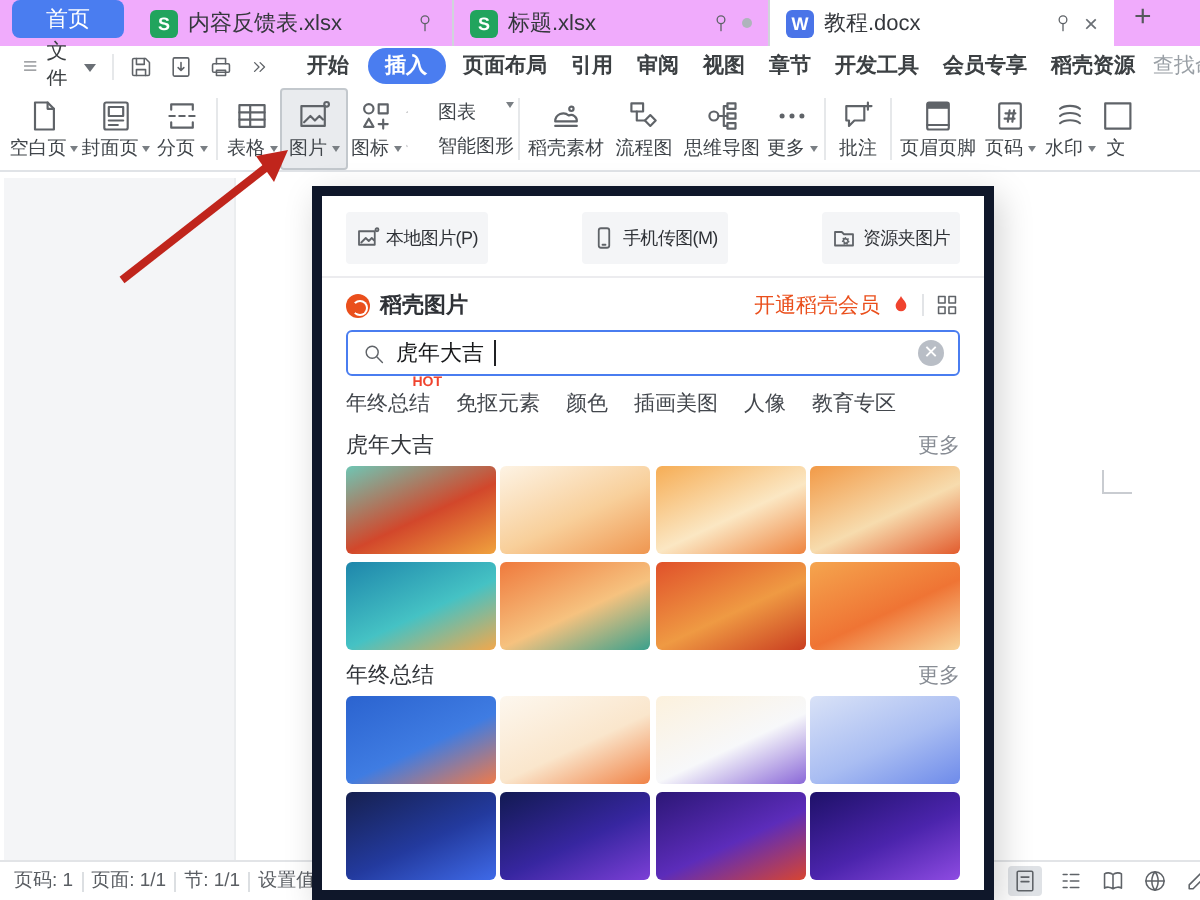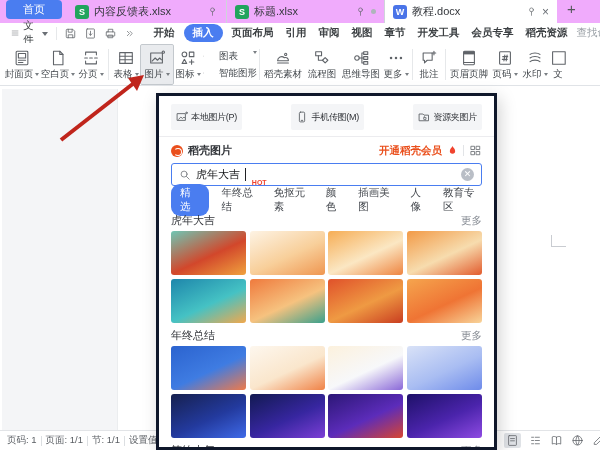--- a/index.html
+++ b/index.html
@@ -57,30 +57,30 @@
 
   
   .statusbar{position:absolute;bottom:0;left:0;right:0;height:20px;background:#fff;border-top:1px solid #e2e4e7;display:flex;align-items:center;font-size:9.5px;color:#5a5e63;padding-left:7px;gap:4px;}
   .ssep{width:1px;height:10px;background:#dcdfe2;}
   .sb-right{position:absolute;right:2px;top:0;height:19px;display:flex;align-items:center;gap:8px;}
   .view-ic{display:flex;align-items:center;}
   .view-ic.activev{background:#dfe2e6;border-radius:2px;padding:1px 2px;}
   .clip-last{margin-right:-7px;}
 
   
-  .panel{position:absolute;left:156px;top:93px;width:341px;height:357px;background:#fff;border:3px solid #0f172a;box-shadow:3px 5px 16px rgba(0,0,0,.18);z-index:30;padding:8px 12px;overflow:hidden;}
+  .panel{position:absolute;left:156px;top:93px;width:341px;height:357px;background:#fff;border:5px solid #0f172a;box-shadow:3px 5px 16px rgba(0,0,0,.18);z-index:30;padding:8px 12px;overflow:hidden;}
   .acts{display:flex;gap:4px;justify-content:space-between;}
   .act{display:flex;align-items:center;gap:3px;background:#f4f5f7;border-radius:2px;padding:0 5px;height:26px;font-size:9px;letter-spacing:-0.3px;color:#2f3237;white-space:nowrap;}
   .pdiv{height:1px;background:#ececef;margin:6px -12px;}
   .docer-head{display:flex;align-items:center;height:15px;}
   .brand-ico{width:12px;height:12px;border-radius:50%;background:var(--docer_orange);position:relative;flex:0 0 auto;}
   .brand-ico:after{content:"";position:absolute;left:3px;top:3px;width:6px;height:6px;border-radius:50%;border:1.5px solid #fff;border-left-color:transparent;}
   .brand-lbl{font-size:11px;font-weight:bold;color:#2f3237;margin-left:5px;}
   .dh-right{margin-left:auto;display:flex;align-items:center;gap:5px;}
-  .member{color:var(--docer_orange);font-size:10.5px;font-weight:bold;}
+  .member{color:var(--docer_orange);font-size:10.5px;}
   .hsep{width:1px;height:11px;background:#e2e4e7;}
   .search{margin-top:5px;height:23px;border:1px solid var(--accent);border-radius:3px;display:flex;align-items:center;padding:0 7px;gap:5px;}
   .sval{font-size:11px;color:#17181a;}
   .caret-line{width:1px;height:13px;background:#202124;}
   .clear{margin-left:auto;width:13px;height:13px;border-radius:50%;background:#b9bec6;color:#fff;font-size:9px;line-height:13px;text-align:center;}
   .filters{display:flex;align-items:center;gap:13px;margin-top:6px;height:16px;font-size:10.5px;color:#43474d;}
   .filter.active{background:var(--accent);color:#fff;border-radius:9px;padding:2px 9px;}
   .hotwrap{position:relative;}
   .hot{position:absolute;top:-7px;right:-6px;font-size:7px;font-weight:bold;color:var(--hot_red);}
   .sechead{display:flex;justify-content:space-between;align-items:center;margin-top:6px;margin-bottom:4px;height:13px;font-size:11px;}
@@ -173,36 +173,36 @@
           <circle class="ic" cx="8.5" cy="8.5" r="5" stroke="#9aa0a6"></circle>
           <path class="ic" d="M12.5 12.5L17 17" stroke="#9aa0a6"></path>
         </svg>
       <span>查找命令、搜</span>
     </div>
   </div>
 
   <div class="toolbar">
     <div class="tb w36">
       <svg width="18" height="18" viewBox="0 0 20 20">
+          <path class="ic" d="M5 2.5h7l3.5 3.5v11.5H5z"></path>
+          <path class="ic" d="M12 2.5V6h3.5"></path>
+        </svg>
+      <span class="cap">
+          <span>空白页</span>
+          <span class="tri"></span>
+        </span>
+    </div>
+    <div class="tb w36">
+      <svg width="18" height="18" viewBox="0 0 20 20">
           <rect class="ic" x="3.5" y="2.5" width="13" height="15" rx="1"></rect>
           <rect class="ic" x="6" y="5" width="8" height="5"></rect>
           <path class="ic" d="M6 12.5h8M6 15h5"></path>
         </svg>
       <span class="cap">
           <span>封面页</span>
-          <span class="tri"></span>
-        </span>
-    </div>
-    <div class="tb w36">
-      <svg width="18" height="18" viewBox="0 0 20 20">
-          <path class="ic" d="M5 2.5h7l3.5 3.5v11.5H5z"></path>
-          <path class="ic" d="M12 2.5V6h3.5"></path>
-        </svg>
-      <span class="cap">
-          <span>空白页</span>
           <span class="tri"></span>
         </span>
     </div>
     <div class="tb w30">
       <svg width="18" height="18" viewBox="0 0 20 20">
           <path class="ic" d="M4 6.5V3.5h12v3M4 13.5v3h12v-3M3 10h3M8.5 10h3M14 10h3"></path>
         </svg>
       <span class="cap">
           <span>分页</span>
           <span class="tri"></span>
@@ -457,21 +457,20 @@
     <div class="search">
       <svg width="12" height="12" viewBox="0 0 20 20">
           <circle class="ic" cx="8.5" cy="8.5" r="5" stroke="#9aa0a6"></circle>
           <path class="ic" d="M12.5 12.5L17 17" stroke="#9aa0a6"></path>
         </svg>
       <span class="sval">虎年大吉</span>
       <span class="caret-line"></span>
       <span class="clear">✕</span>
     </div>
     <div class="filters">
-      <span class="filter active">精选</span>
       <span class="filter hotwrap"><span>年终总结</span><span class="hot">HOT</span></span>
       <span class="filter">免抠元素</span>
       <span class="filter">颜色</span>
       <span class="filter">插画美图</span>
       <span class="filter">人像</span>
       <span class="filter">教育专区</span>
     </div>
 
     <div class="sechead">
       <span class="sectitle">虎年大吉</span>

